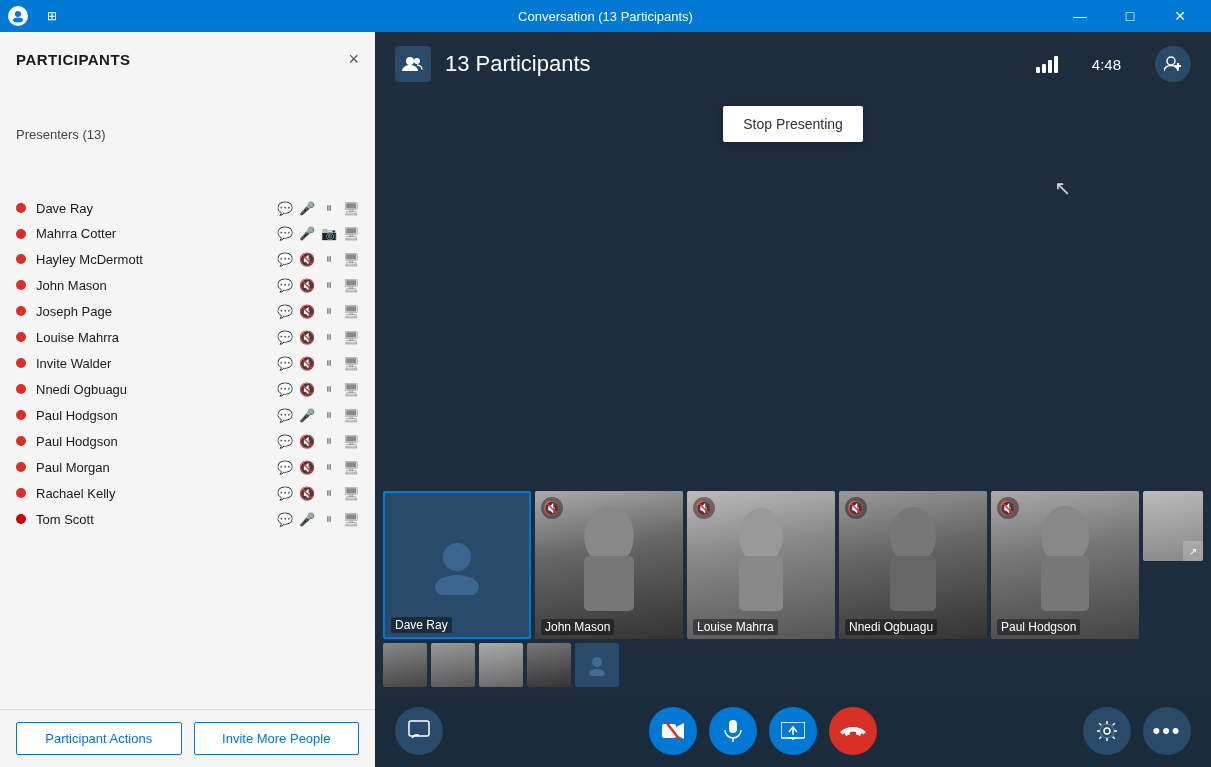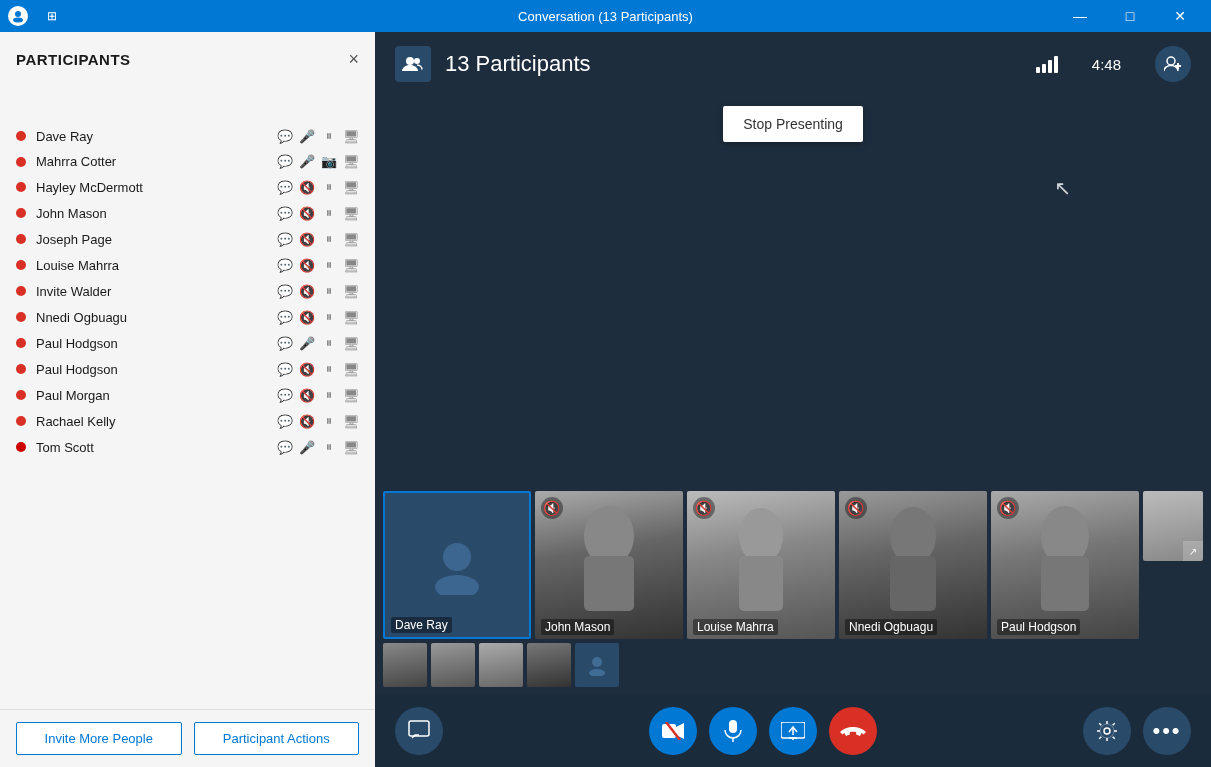--- a/index.html
+++ b/index.html
@@ -301,20 +301,21 @@
   </div>
 </div>
 
 <div class="main-layout">
 
   <div class="sidebar">
     <div class="sidebar-header">
       <span class="sidebar-title">PARTICIPANTS</span>
       <button class="sidebar-close-btn">×</button>
     </div>
+    <div class="presenters-label">Presenters (13)</div>
 
     <div class="participants-list">
 
       <div class="participant-row">
         <div class="participant-dot"></div>
         <span class="participant-name">Dave Ray</span>
         <div class="participant-icons">
           <span class="p-icon">💬</span>
           <span class="p-icon muted">🎤</span>
           <span class="p-icon">⏸</span>
@@ -449,22 +450,22 @@
         <div class="participant-icons">
           <span class="p-icon">💬</span>
           <span class="p-icon">🎤</span>
           <span class="p-icon">⏸</span>
           <span class="p-icon">🖥</span>
         </div>
       </div>
     </div>
 
     <div class="sidebar-actions">
+      <button class="action-btn">Participant Actions</button>
       <button class="action-btn">Invite More People</button>
-      <button class="action-btn">Participant Actions</button>
     </div>
   </div>
 
   <div class="video-area">
 
     <div class="video-header">
       <div class="participants-icon">
         <svg width="22" height="18" viewBox="0 0 22 18" fill="white">
           <circle cx="8" cy="6" r="4"></circle>
           <circle cx="15" cy="6" r="3"></circle>

